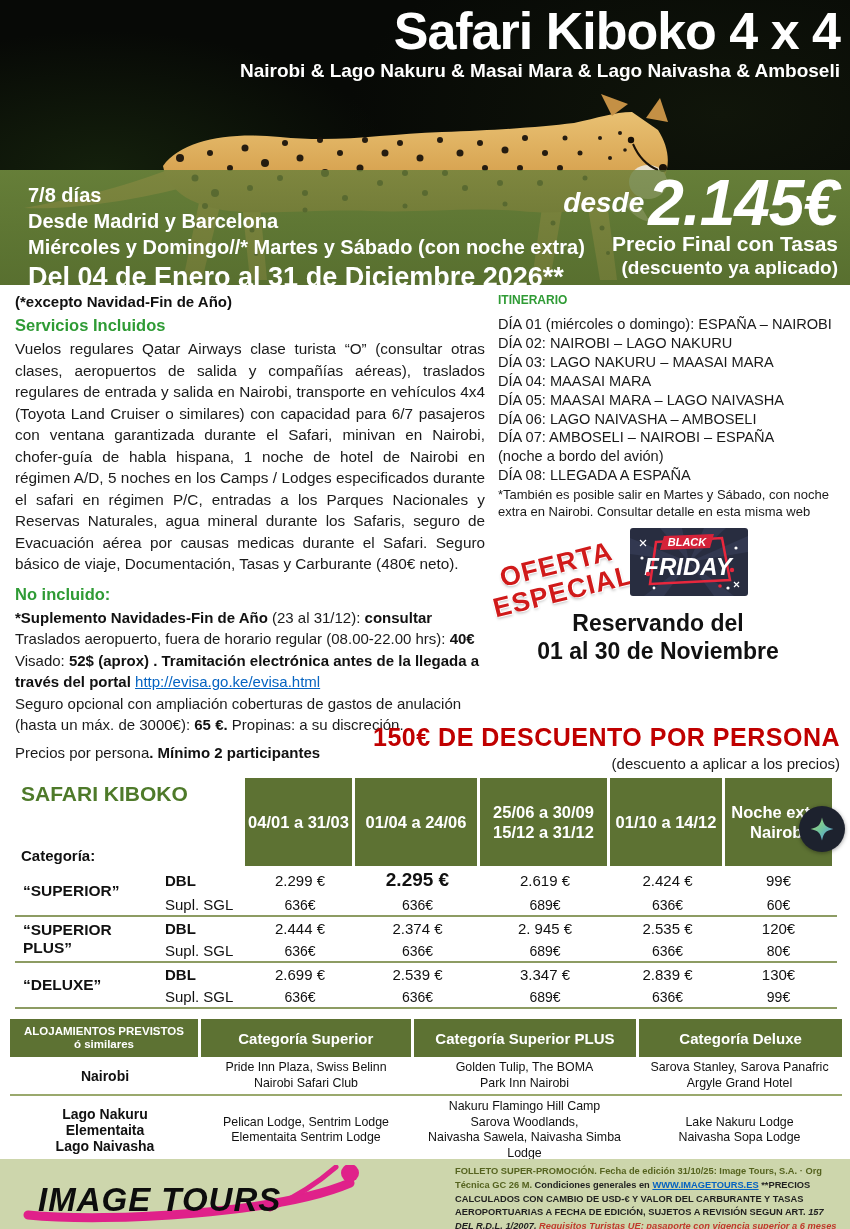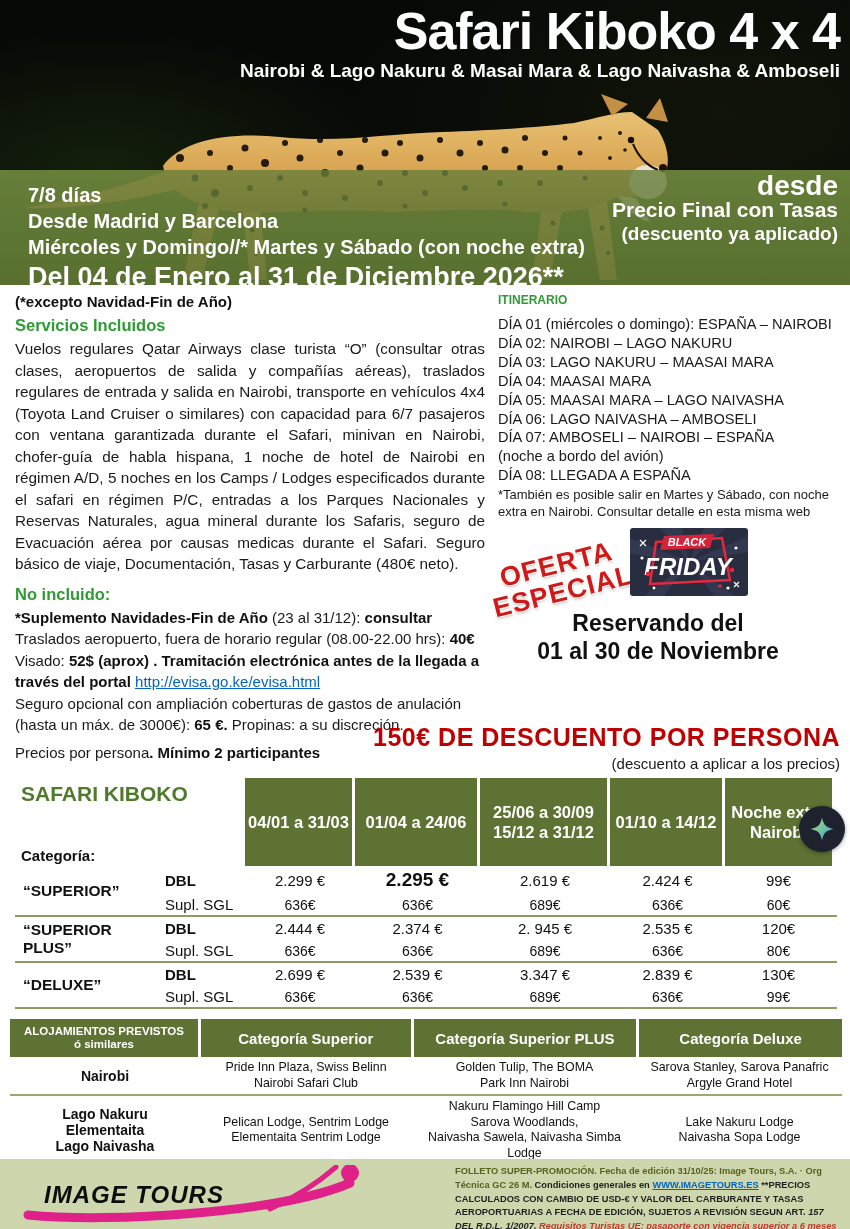--- a/index.html
+++ b/index.html
@@ -13,21 +13,21 @@
   .hero-title-wrap{position:absolute;top:2px;right:10px;text-align:right;z-index:5;}
   .hero-title{color:#fff;font-weight:bold;font-size:52px;line-height:58px;letter-spacing:-1px;}
   .hero-subtitle{color:#fff;font-weight:bold;font-size:19px;line-height:22px;margin-top:0px;}
   .banner{position:absolute;left:0;top:170px;width:850px;height:115px;background:linear-gradient(rgba(104,127,58,.80),rgba(92,114,50,.86));z-index:4;}
   .banner-left{position:absolute;left:28px;top:12px;color:#fff;}
   .bl1{font-size:20px;font-weight:bold;line-height:26px;}
   .bl2{font-size:20px;font-weight:bold;line-height:26px;}
   .bl3{font-size:20px;font-weight:bold;line-height:27px;}
   .bl4{font-size:27px;font-weight:bold;line-height:32px;}
   .banner-right{position:absolute;right:12px;top:0px;text-align:right;color:#fff;}
-  .price-row{display:flex;align-items:center;justify-content:flex-end;gap:4px;}
+  .price-row{display:flex;align-items:center;justify-content:flex-end;gap:4px;font-style:italic;}
   .price-prefix{font-size:28px;font-weight:bold;}
   .price-big{font-size:64px;font-weight:bold;letter-spacing:-1px;line-height:66px;}
   .price-note1{font-size:21px;font-weight:bold;line-height:24px;margin-top:-4px;}
   .price-note2{font-size:19px;font-weight:bold;line-height:23px;}
 
   
   .intro{position:relative;display:flex;padding:8px 0 0 0;}
   .col-left{width:470px;margin-left:15px;}
   .col-right{width:340px;margin-left:13px;position:relative;}
   .except{font-size:15px;font-weight:bold;color:#111;margin-bottom:6px;}
@@ -86,21 +86,21 @@
   .ht-row:last-child{border-bottom:3px solid #9aa96d;}
   .ht-place{width:190px;text-align:center;font-weight:bold;font-size:14px;line-height:16px;color:#111;}
   .ht-cell{text-align:center;line-height:15.5px;color:#111;}
   .ht-c1{width:212px;}.ht-c2{width:225px;}.ht-c3{width:205px;}
   .ht-cell div:empty,.ht-place div:empty{display:none;}
 
   
   .footer{position:absolute;left:0;bottom:0;width:850px;height:70px;background:#cdd6ac;}
   .logo{position:absolute;left:20px;top:6px;width:400px;height:58px;}
   .logo-swoosh{position:absolute;left:0;top:0;width:400px;height:58px;}
-  .logo-text{position:absolute;left:24px;top:16px;font-style:italic;font-weight:bold;font-size:24px;letter-spacing:1px;color:#0d0d0d;font-family:"Liberation Sans",sans-serif;}
+  .logo-text{position:absolute;left:18px;top:16px;font-style:italic;font-weight:bold;font-size:33px;letter-spacing:1px;color:#0d0d0d;font-family:"Liberation Sans",sans-serif;}
   .foot-text{position:absolute;left:455px;top:6px;width:388px;font-size:9.3px;line-height:13.8px;font-weight:bold;color:#55631f;}
   .ft-dark{color:#1f1f1f;}
   .ft-link{color:#0563c1;text-decoration:underline;cursor:pointer;}
   .ft-it{font-style:italic;}
   .ft-red{color:#c0392b;font-style:italic;font-weight:bold;}
 
   
   .chat-fab{position:absolute;left:799px;top:806px;width:46px;height:46px;border-radius:50%;background:#1d222e;display:flex;align-items:center;justify-content:center;z-index:9;box-shadow:0 1px 4px rgba(0,0,0,.4);cursor:pointer;}
 </style>
 </head>
@@ -213,20 +213,21 @@
     <div class="banner">
       <div class="banner-left">
         <div class="bl1">7/8 días</div>
         <div class="bl2">Desde Madrid y Barcelona</div>
         <div class="bl3">Miércoles y Domingo//* Martes y  Sábado (con noche extra)</div>
         <div class="bl4">Del 04 de Enero al 31 de Diciembre 2026**</div>
       </div>
       <div class="banner-right">
         <div class="price-row">
           <span class="price-prefix">desde</span>
+          <span class="price-big">2.145€</span>
         </div>
         <div class="price-note1">Precio Final con Tasas</div>
         <div class="price-note2">(descuento ya aplicado)</div>
       </div>
     </div>
   </div>
 
   <div class="intro">
     <div class="col-left">
       <div class="except">(*excepto Navidad-Fin de Año)</div>

